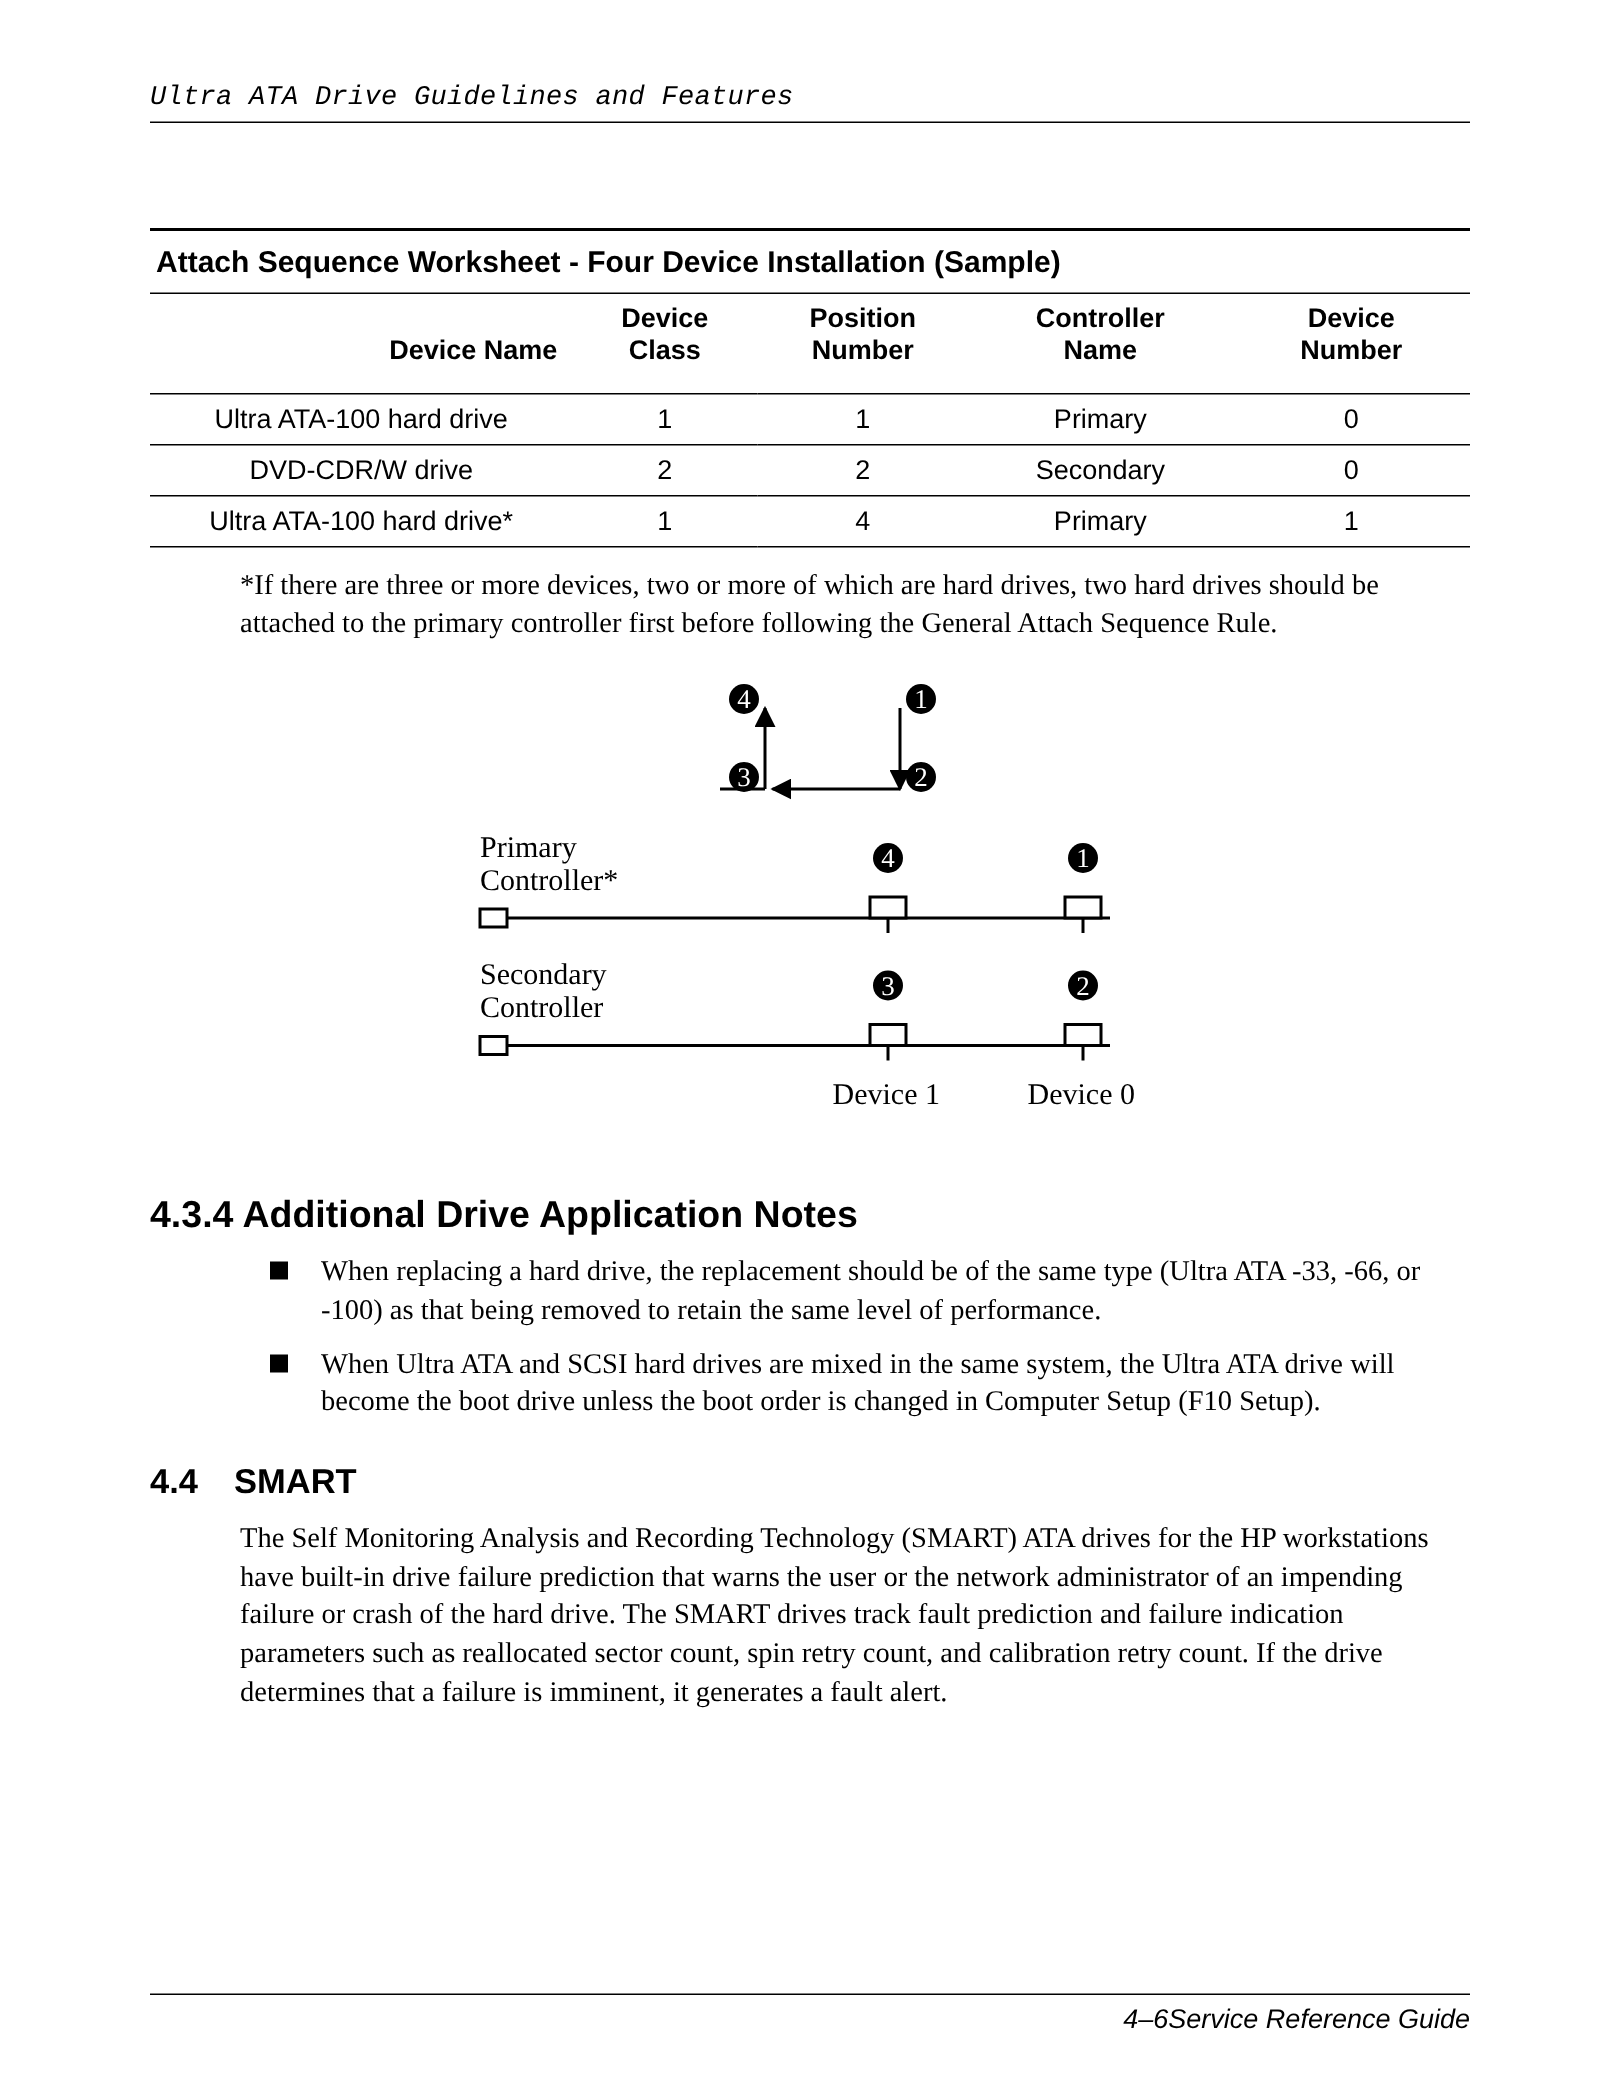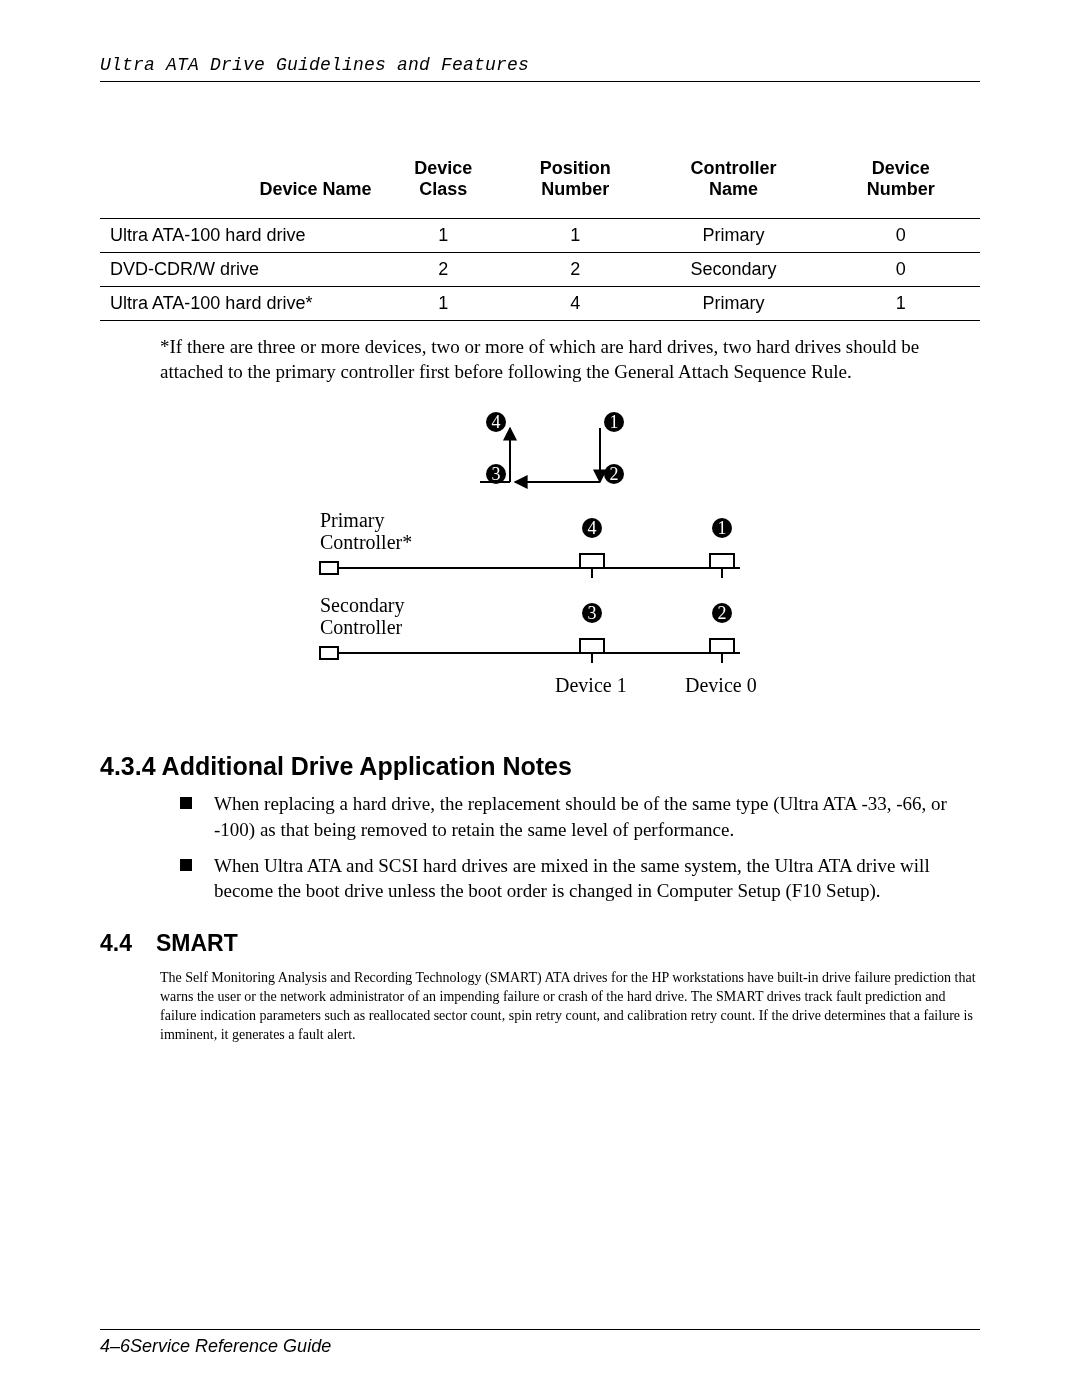--- a/index.html
+++ b/index.html
@@ -51,21 +51,21 @@
     padding: 6px 10px 18px 10px;
     border-bottom: 1px solid #000;
   }
   table.worksheet th.left { text-align: right; }
   table.worksheet td {
     padding: 6px 10px;
     border-bottom: 1px solid #000;
     text-align: center;
     font-family: "Arial Narrow", Arial, sans-serif;
   }
-  table.worksheet td.left { text-align: left; margin-top: 36px; }
+  table.worksheet td.left { text-align: center; margin-top: 36px; }
   .footnote {
     font-size: 19px;
     margin: 14px 0 0 60px;
     line-height: 1.3;
   }
   .diagram-wrap {
     display: flex;
     justify-content: center;
     margin: 18px 0 10px 0;
   }
@@ -103,52 +103,53 @@
     align-items: baseline;
     gap: 24px;
     margin: 26px 0 12px 0;
   }
   .h2-num, .h2-title {
     font-family: Arial, Helvetica, sans-serif;
     font-weight: bold;
     font-size: 23px;
   }
   .body-para {
-    font-size: 14px;
+    font-size: 19px;
     line-height: 1.35;
     margin-left: 60px;
   }
   .footer {
     position: absolute;
     left: 100px;
     right: 100px;
     bottom: 40px;
   }
   .footer-rule {
     border: none;
     border-top: 1px solid #000;
     margin-bottom: 6px;
   }
   .footer-row {
     display: flex;
-    justify-content: flex-start;
+    justify-content: flex-end;
     font-style: italic;
     font-size: 18px;
     font-family: "Arial Narrow", Arial, sans-serif;
   }
 </style>
 </head>
 <body>
 
 <div class="page">
 
   <div class="running-head">Ultra ATA Drive Guidelines and Features</div>
   <hr class="head-rule">
 
   <div class="table-block">
+    <div class="table-title">Attach Sequence Worksheet - Four Device Installation (Sample)</div>
     <table class="worksheet">
       <thead>
         <tr>
           <th class="left" style="width:32%; vertical-align:bottom;">Device Name</th>
           <th style="width:14%;">
             <span>Device</span><br>
             <span>Class</span>
           </th>
           <th style="width:16%;">
             <span>Position</span><br>

